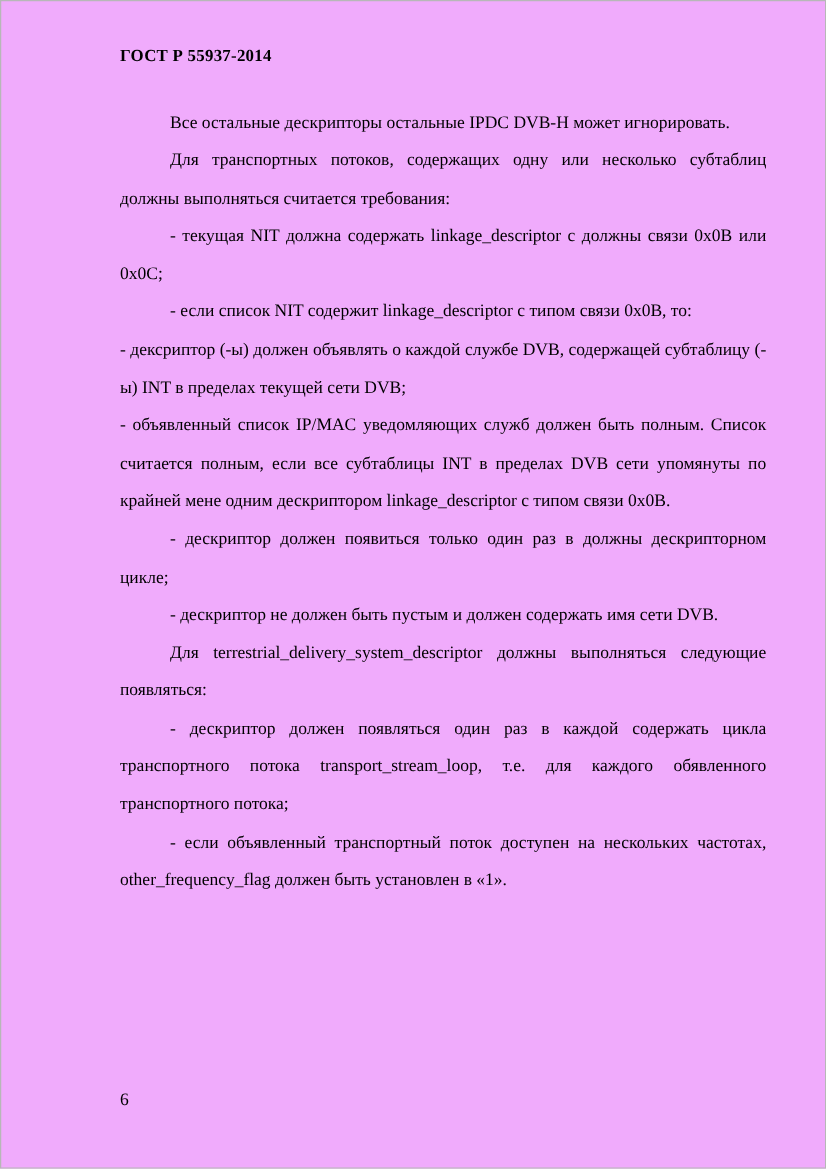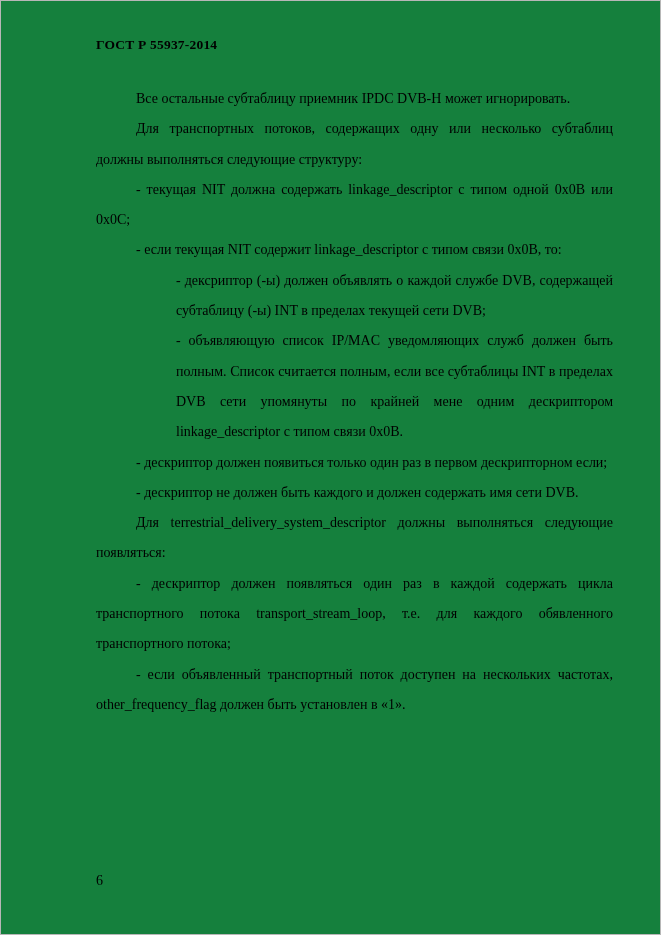--- a/index.html
+++ b/index.html
@@ -5,21 +5,21 @@
   html, body {
     margin: 0;
     padding: 0;
     background: #ffffff;
   }
   .page {
     position: relative;
     width: 659px;
     height: 933px;
     border: 1px solid #b7b7b7;
-    background: #15803d;
+    background: #f0abfc;
     font-family: "Liberation Serif", "DejaVu Serif", serif;
     color: #000000;
     overflow: hidden;
   }
   .doc-header {
     position: absolute;
     top: 34px;
     left: 95px;
     font-size: 13.5px;
     font-weight: bold;
@@ -37,45 +37,44 @@
     text-align: justify;
   }
   .para {
     margin: 0;
     padding: 0;
   }
   .para.indent {
     text-indent: 40px;
   }
   .para.sub {
-    margin-left: 80px;
     text-indent: 0;
   }
   .doc-footer {
     position: absolute;
     top: 871px;
     left: 95px;
     font-size: 14px;
     line-height: 18px;
   }
 </style>
 </head>
 <body>
 
 <div class="page">
   <div class="doc-header">ГОСТ Р 55937-2014</div>
 
   <div class="doc-body" id="doc-body">
-      <div class="para indent">Все остальные субтаблицу приемник IPDC DVB-H может игнорировать.</div>
-      <div class="para indent">Для транспортных потоков, содержащих одну или несколько субтаблиц должны выполняться следующие структуру:</div>
-      <div class="para indent">- текущая NIT должна содержать linkage_descriptor с типом одной 0x0B или 0x0C;</div>
-      <div class="para indent">- если текущая NIT содержит linkage_descriptor с типом связи 0x0B, то:</div>
+      <div class="para indent">Все остальные дескрипторы остальные IPDC DVB-H может игнорировать.</div>
+      <div class="para indent">Для транспортных потоков, содержащих одну или несколько субтаблиц должны выполняться считается требования:</div>
+      <div class="para indent">- текущая NIT должна содержать linkage_descriptor с должны связи 0x0B или 0x0C;</div>
+      <div class="para indent">- если список NIT содержит linkage_descriptor с типом связи 0x0B, то:</div>
       <div class="para sub">- дексриптор (-ы) должен объявлять о каждой службе DVB, содержащей субтаблицу (-ы) INT в пределах текущей сети DVB;</div>
-      <div class="para sub">- объявляющую список IP/MAC уведомляющих служб должен быть полным. Список считается полным, если все субтаблицы INT в пределах DVB сети упомянуты по крайней мене одним дескриптором linkage_descriptor с типом связи 0x0B.</div>
-      <div class="para indent">- дескриптор должен появиться только один раз в первом дескрипторном если;</div>
-      <div class="para indent">- дескриптор не должен быть каждого и должен содержать имя сети DVB.</div>
+      <div class="para sub">- объявленный список IP/MAC уведомляющих служб должен быть полным. Список считается полным, если все субтаблицы INT в пределах DVB сети упомянуты по крайней мене одним дескриптором linkage_descriptor с типом связи 0x0B.</div>
+      <div class="para indent">- дескриптор должен появиться только один раз в должны дескрипторном цикле;</div>
+      <div class="para indent">- дескриптор не должен быть пустым и должен содержать имя сети DVB.</div>
       <div class="para indent">Для terrestrial_delivery_system_descriptor должны выполняться следующие появляться:</div>
       <div class="para indent">- дескриптор должен появляться один раз в каждой содержать цикла транспортного потока transport_stream_loop, т.е. для каждого обявленного транспортного потока;</div>
       <div class="para indent">- если объявленный транспортный поток доступен на нескольких частотах, other_frequency_flag должен быть установлен в «1».</div>
     </div>
 
   <div class="doc-footer">6</div>
 </div>
 
 </body></html>

